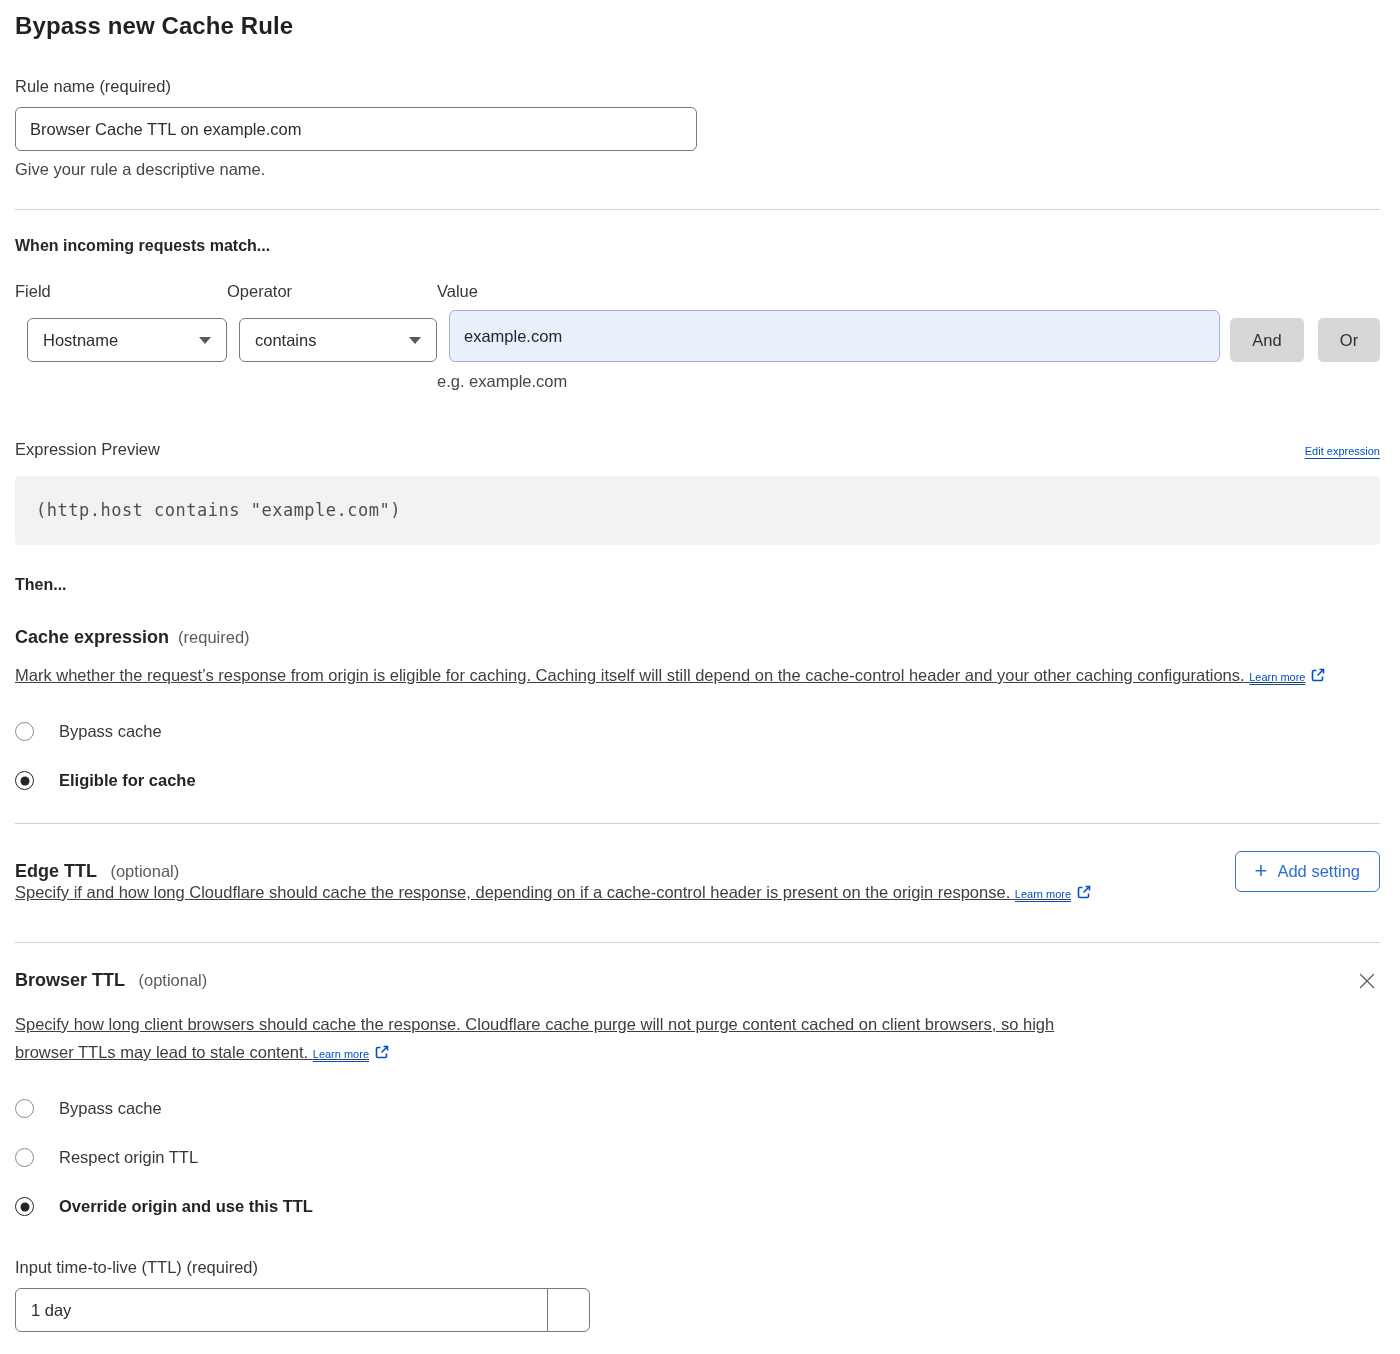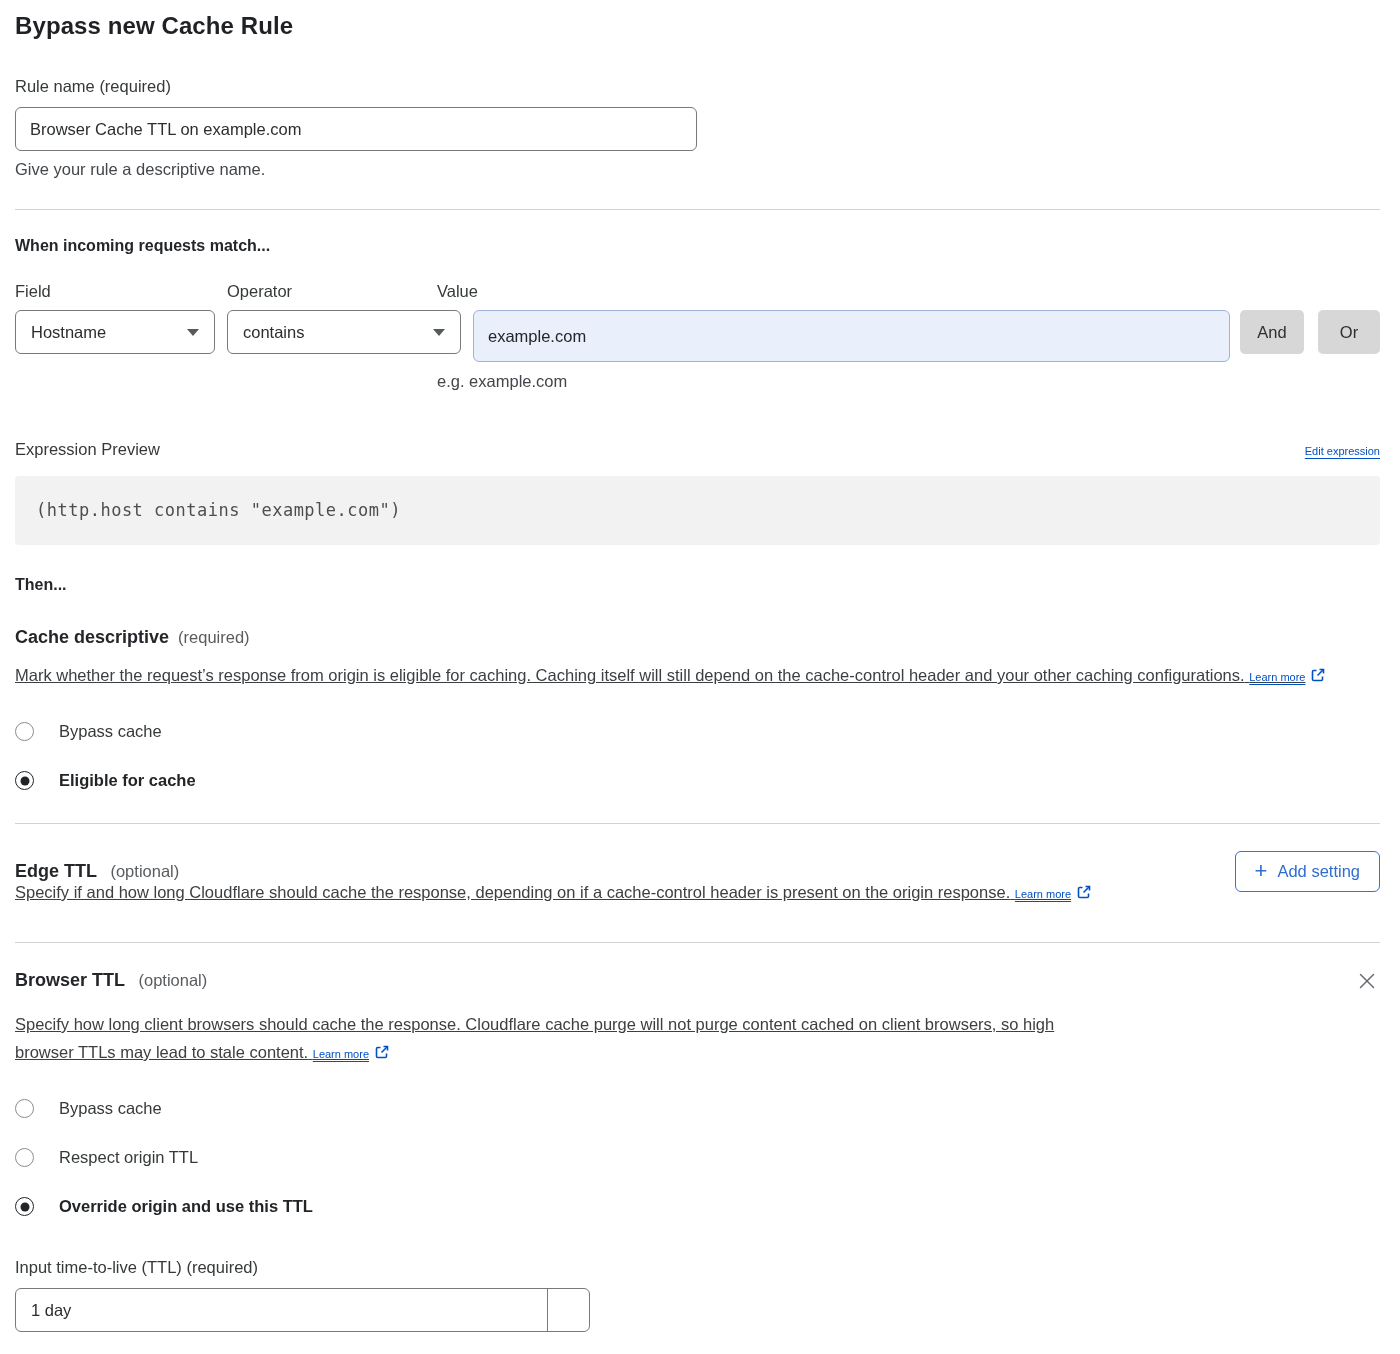--- a/index.html
+++ b/index.html
@@ -44,37 +44,37 @@
     font-size: 16px;
     font-weight: 700;
     color: #24262a;
     margin-top: 27px;
   }
 
   .match-labels { display: flex; margin-top: 27px; }
   .match-labels .lbl-field { width: 212px; }
   .match-labels .lbl-operator { width: 210px; }
 
-  .match-row { display: flex; align-items: flex-start; margin-top: 9px; }
+  .match-row { display: flex; align-items: flex-end; margin-top: 9px; margin-left: 12px; }
 
   .select-box {
     height: 44px;
     border: 1px solid #797979;
     border-radius: 6px;
     background: #fff;
     display: flex;
     align-items: center;
     justify-content: space-between;
     padding: 0 15px;
     font-size: 16.5px;
     color: #2b2e30;
     cursor: pointer;
   }
   .select-field { width: 200px; margin-right: 12px; }
-  .select-operator { width: 234px; margin-right: 12px; }
+  .select-operator { width: 198px; margin-right: 12px; }
 
   .caret {
     width: 0; height: 0;
     border-left: 6px solid transparent;
     border-right: 6px solid transparent;
     border-top: 7px solid #555a5e;
   }
 
   .value-input {
     flex: 1;
@@ -92,21 +92,21 @@
   .logic-btn {
     height: 44px;
     border: none;
     border-radius: 5px;
     background: #d7d7d7;
     color: #2d3033;
     font-size: 16.5px;
     font-family: inherit;
     cursor: pointer;
   }
-  .btn-and { width: 64px; margin-left: 10px; }
+  .btn-and { width: 74px; margin-left: 10px; }
   .btn-or  { width: 62px; margin-left: 14px; }
 
   .value-helper { margin-left: 422px; margin-top: 10px; font-size: 16.5px; color: #43464a; }
 
   .expr-row {
     display: flex;
     justify-content: space-between;
     align-items: baseline;
     margin-top: 49px;
   }
@@ -273,21 +273,21 @@
     <div class="field-label">Expression Preview</div>
     <a class="link">Edit expression</a>
   </div>
   <div class="code-box">
     <code>(http.host contains "example.com")</code>
   </div>
 
   <h2 class="section-heading then-heading">Then...</h2>
 
   <div class="setting-title-row">
-    <span class="setting-title">Cache descriptive</span>
+    <span class="setting-title">Cache expression</span>
     <span class="optional-badge">(required)</span>
   </div>
   <p class="setting-desc desc-cache">
     <span>Mark whether the request’s response from origin is eligible for caching. Caching itself will still depend on the cache-control header and your other caching configurations.</span>
     <a class="link">Learn more</a><span class="ext-icon"><svg width="16" height="16" viewBox="0 0 16 16" fill="none" stroke="#0051c3" stroke-width="1.6">
           <path d="M6.5 3.5H3.8C3.08 3.5 2.5 4.08 2.5 4.8v7.4c0 .72.58 1.3 1.3 1.3h7.4c.72 0 1.3-.58 1.3-1.3V9.5"></path>
           <path d="M9.5 2.5h4v4"></path>
           <path d="M13.2 2.8L7.5 8.5"></path>
         </svg></span>
   </p>

